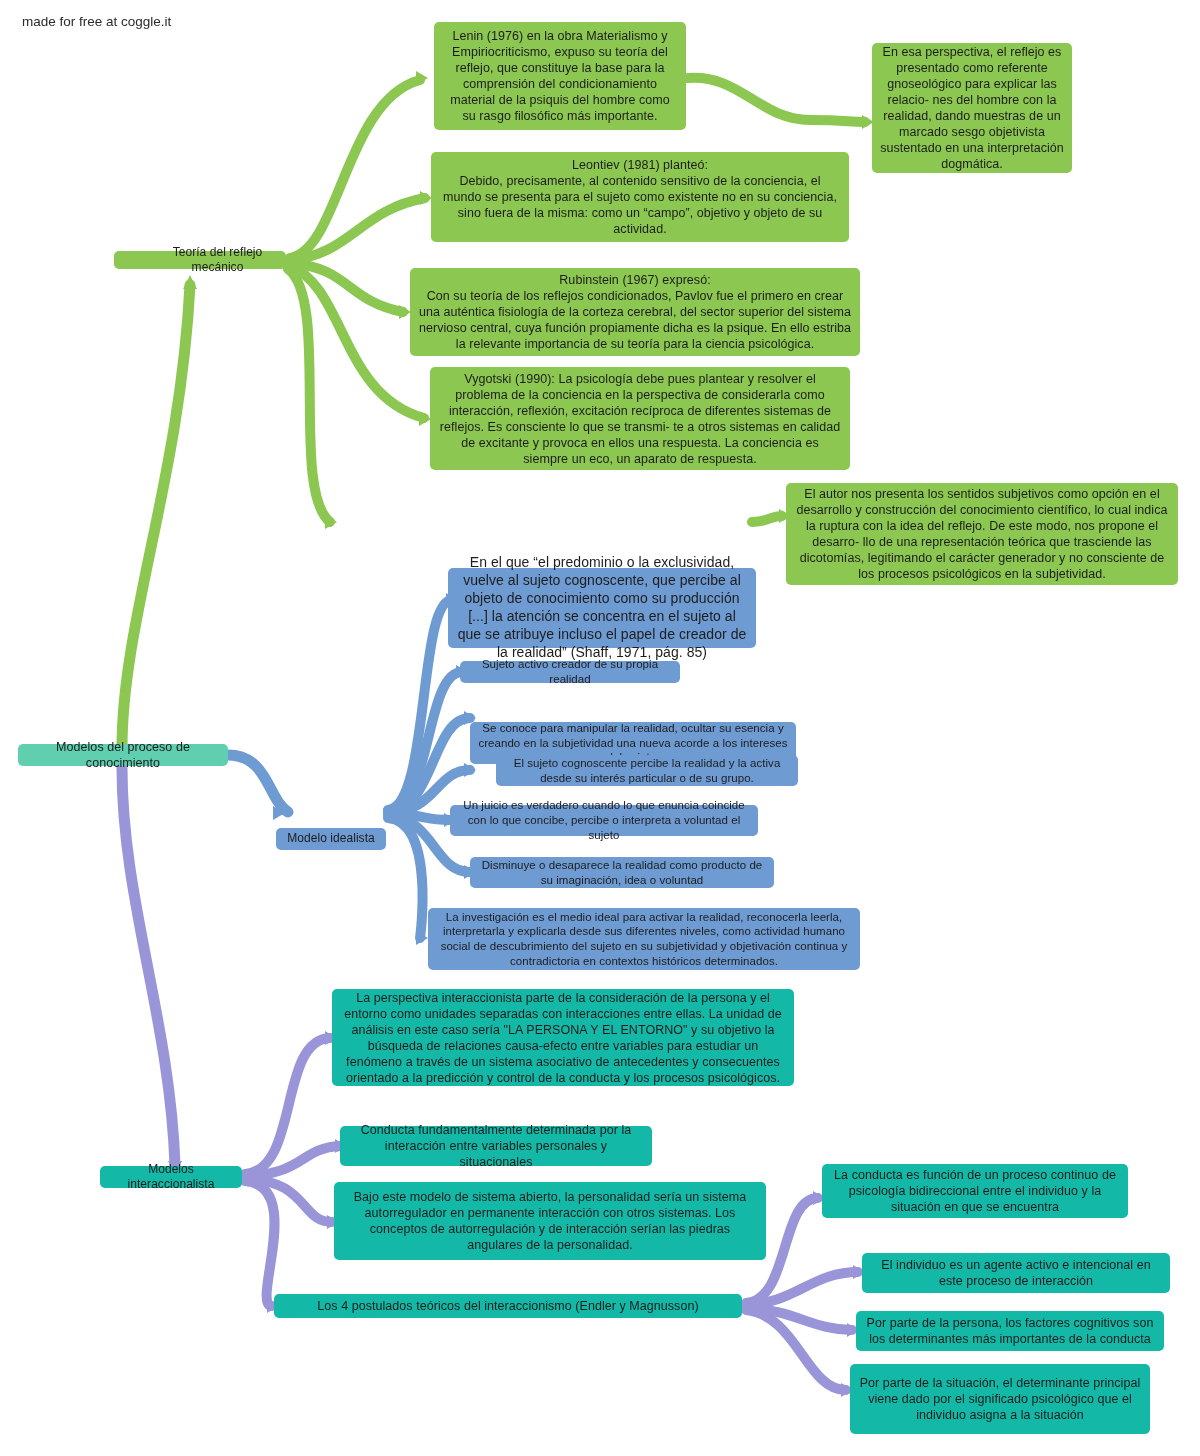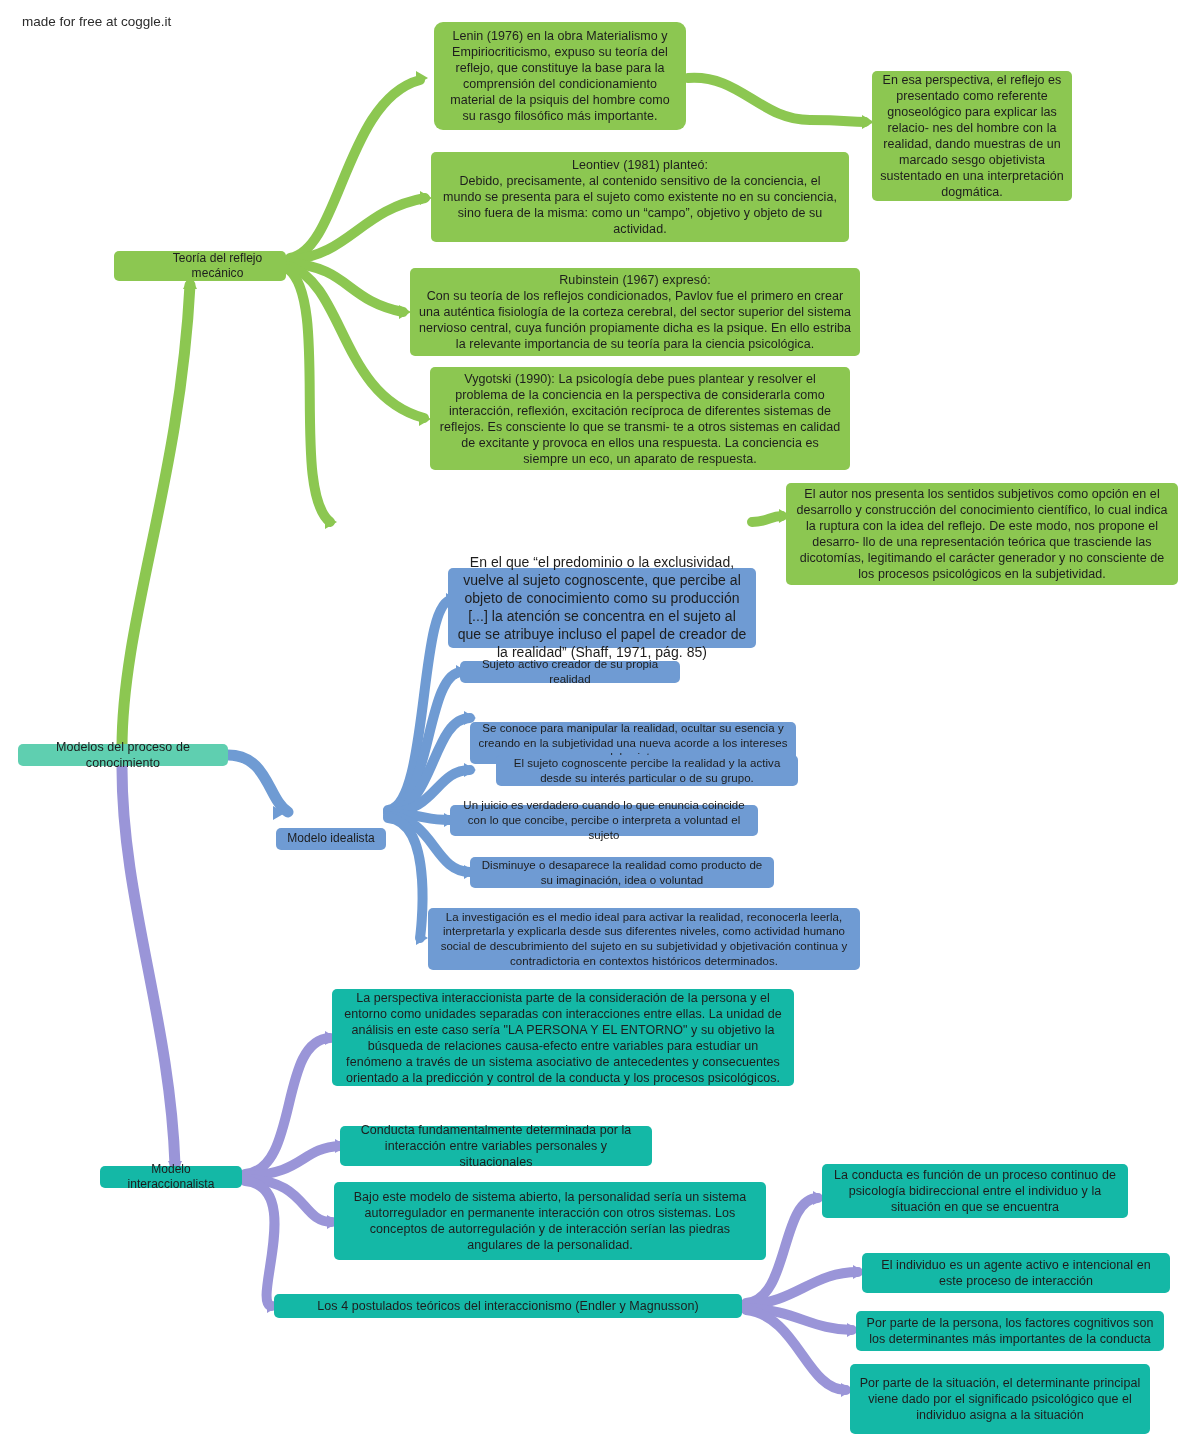--- a/index.html
+++ b/index.html
@@ -133,29 +133,29 @@
       <path d="M853 1390 l -12 -7 l 0 14 z" fill="#9a95d8" stroke="none"></path>
     </g>
   </svg>
 
   <div class="brand">
     <div class="brand-sub">made for free at coggle.it</div>
   </div>
 
   <div class="node teal" style="left:18px; top:744px; width:210px; height:22px; font-size:12.5px;">Modelos del proceso de conocimiento</div>
 
-  <div class="node green" style="left:114px; top:251px; width:172px; height:30px; font-size:12px;padding-left:43px;">Teoría del reflejo mecánico</div>
+  <div class="node green" style="left:114px; top:251px; width:172px; height:18px; font-size:12px;padding-left:43px;">Teoría del reflejo mecánico</div>
 
   <div class="node blue" style="left:276px; top:828px; width:110px; height:22px; font-size:12px;">Modelo idealista</div>
 
-  <div class="node purple" style="left:100px; top:1166px; width:142px; height:22px; font-size:12px;">Modelo interaccionalista</div>
+  <div class="node purple" style="left:100px; top:1166px; width:142px; height:22px; font-size:12px;">Modelos interaccionalista</div>
 
-  <div class="node green" style="left:434px; top:22px; width:252px; height:108px; font-size:12.5px;border-radius:9px;">Lenin (1976) en la obra Materialismo y Empiriocriticismo, expuso su teoría del reflejo, que constituye la base para la comprensión del condicionamiento material de la psiquis del hombre como su rasgo filosófico más importante.</div>
+  <div class="node green" style="left:434px; top:22px; width:252px; height:108px; font-size:12.5px;">Lenin (1976) en la obra Materialismo y Empiriocriticismo, expuso su teoría del reflejo, que constituye la base para la comprensión del condicionamiento material de la psiquis del hombre como su rasgo filosófico más importante.</div>
 
-  <div class="node green" style="left:872px; top:71px; width:200px; height:130px; font-size:12.5px;">En esa perspectiva, el reflejo es presentado como referente gnoseológico para explicar las relacio- nes del hombre con la realidad, dando muestras de un marcado sesgo objetivista sustentado en una interpretación dogmática.</div>
+  <div class="node green" style="left:872px; top:43px; width:200px; height:130px; font-size:12.5px;">En esa perspectiva, el reflejo es presentado como referente gnoseológico para explicar las relacio- nes del hombre con la realidad, dando muestras de un marcado sesgo objetivista sustentado en una interpretación dogmática.</div>
 
   <div class="node green" style="left:431px; top:152px; width:418px; height:90px; font-size:12.5px;">Leontiev (1981) planteó:
 Debido, precisamente, al contenido sensitivo de la conciencia, el mundo se presenta para el sujeto como existente no en su conciencia, sino fuera de la misma: como un “campo”, objetivo y objeto de su actividad.</div>
 
   <div class="node green" style="left:410px; top:268px; width:450px; height:88px; font-size:12.5px;">Rubinstein (1967) expresó:
 Con su teoría de los reflejos condicionados, Pavlov fue el primero en crear una auténtica fisiología de la corteza cerebral, del sector superior del sistema nervioso central, cuya función propiamente dicha es la psique. En ello estriba la relevante importancia de su teoría para la ciencia psicológica.</div>
 
   <div class="node green" style="left:430px; top:367px; width:420px; height:103px; font-size:12.5px;">Vygotski (1990): La psicología debe pues plantear y resolver el problema de la conciencia en la perspectiva de considerarla como interacción, reflexión, excitación recíproca de diferentes sistemas de reflejos. Es consciente lo que se transmi- te a otros sistemas en calidad de excitante y provoca en ellos una respuesta. La conciencia es siempre un eco, un aparato de respuesta.</div>
 
 

